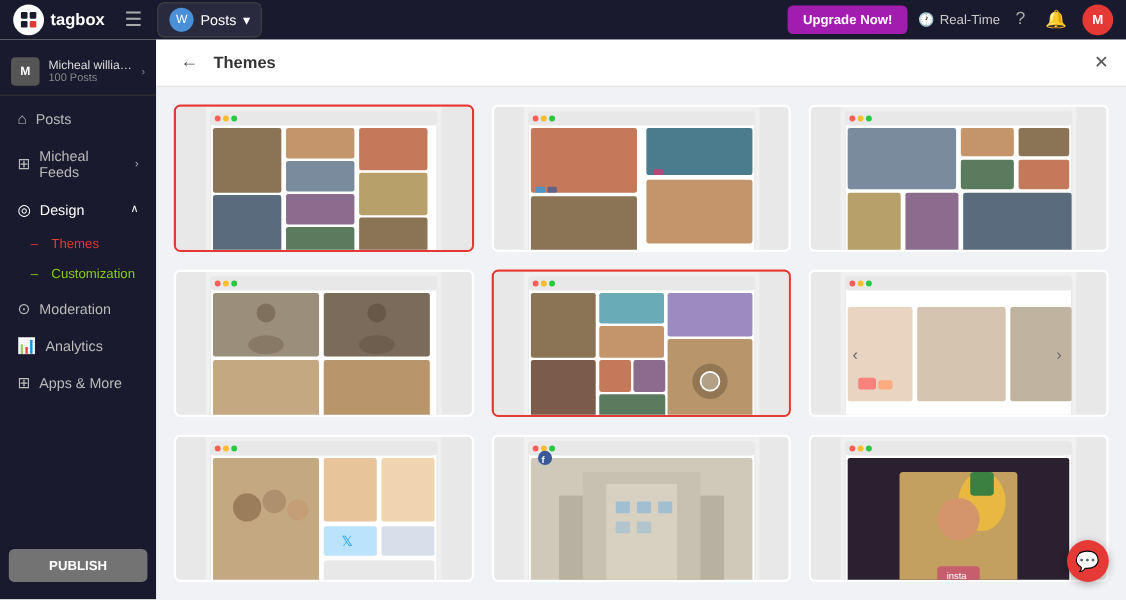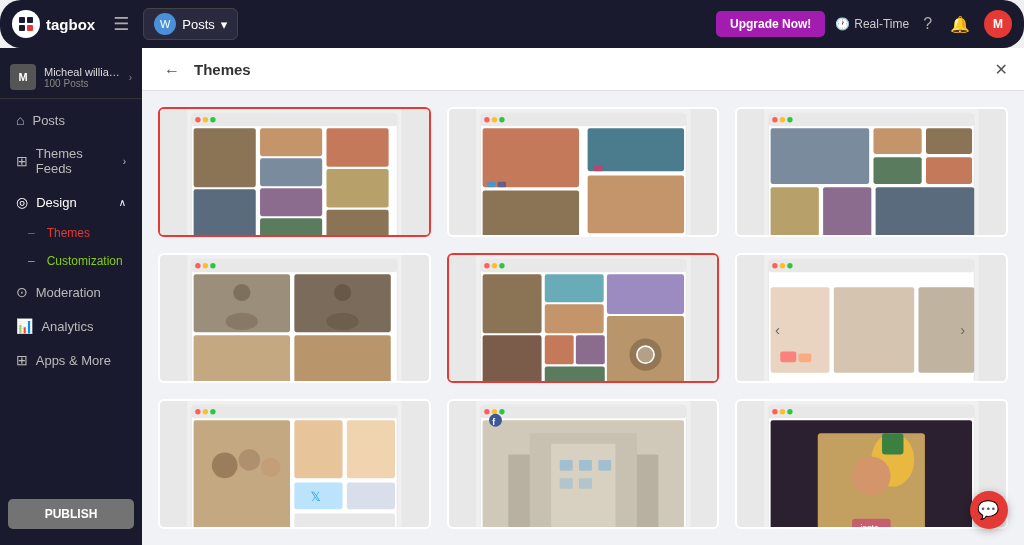--- a/index.html
+++ b/index.html
@@ -1,27 +1,26 @@
 <!DOCTYPE html>
 <html><head>
   <meta charset="utf-8">
   <style>
     * { box-sizing: border-box; margin: 0; padding: 0; }
     body { font-family: -apple-system, BlinkMacSystemFont, 'Segoe UI', sans-serif; background: #f0f0f0; width: 1024px; height: 545px; overflow: hidden; display: flex; flex-direction: column; }
 
     
     .topbar {
       background: #1a1a2e;
-      height: 48px;
+      height: 36px;
       display: flex;
       align-items: center;
       padding: 0 12px;
       gap: 10px;
       flex-shrink: 0;
-      border-radius: 21px;
     }
     .logo {
       display: flex;
       align-items: center;
       gap: 6px;
       color: white;
       font-size: 15px;
       font-weight: 700;
     }
     .logo-icon {
@@ -346,21 +345,21 @@
       <span class="user-chevron">›</span>
     </div>
 
     <div class="nav-item">
       <span class="nav-icon">⌂</span>
       <span>Posts</span>
     </div>
 
     <div class="nav-item">
       <span class="nav-icon">⊞</span>
-      <span>Themes Feeds</span>
+      <span>Micheal Feeds</span>
       <span class="nav-chevron">›</span>
     </div>
 
     <div class="nav-item active">
       <span class="nav-icon">◎</span>
       <span>Design</span>
       <span class="nav-chevron">∧</span>
     </div>
 
     <div class="nav-sub-item active-sub">

